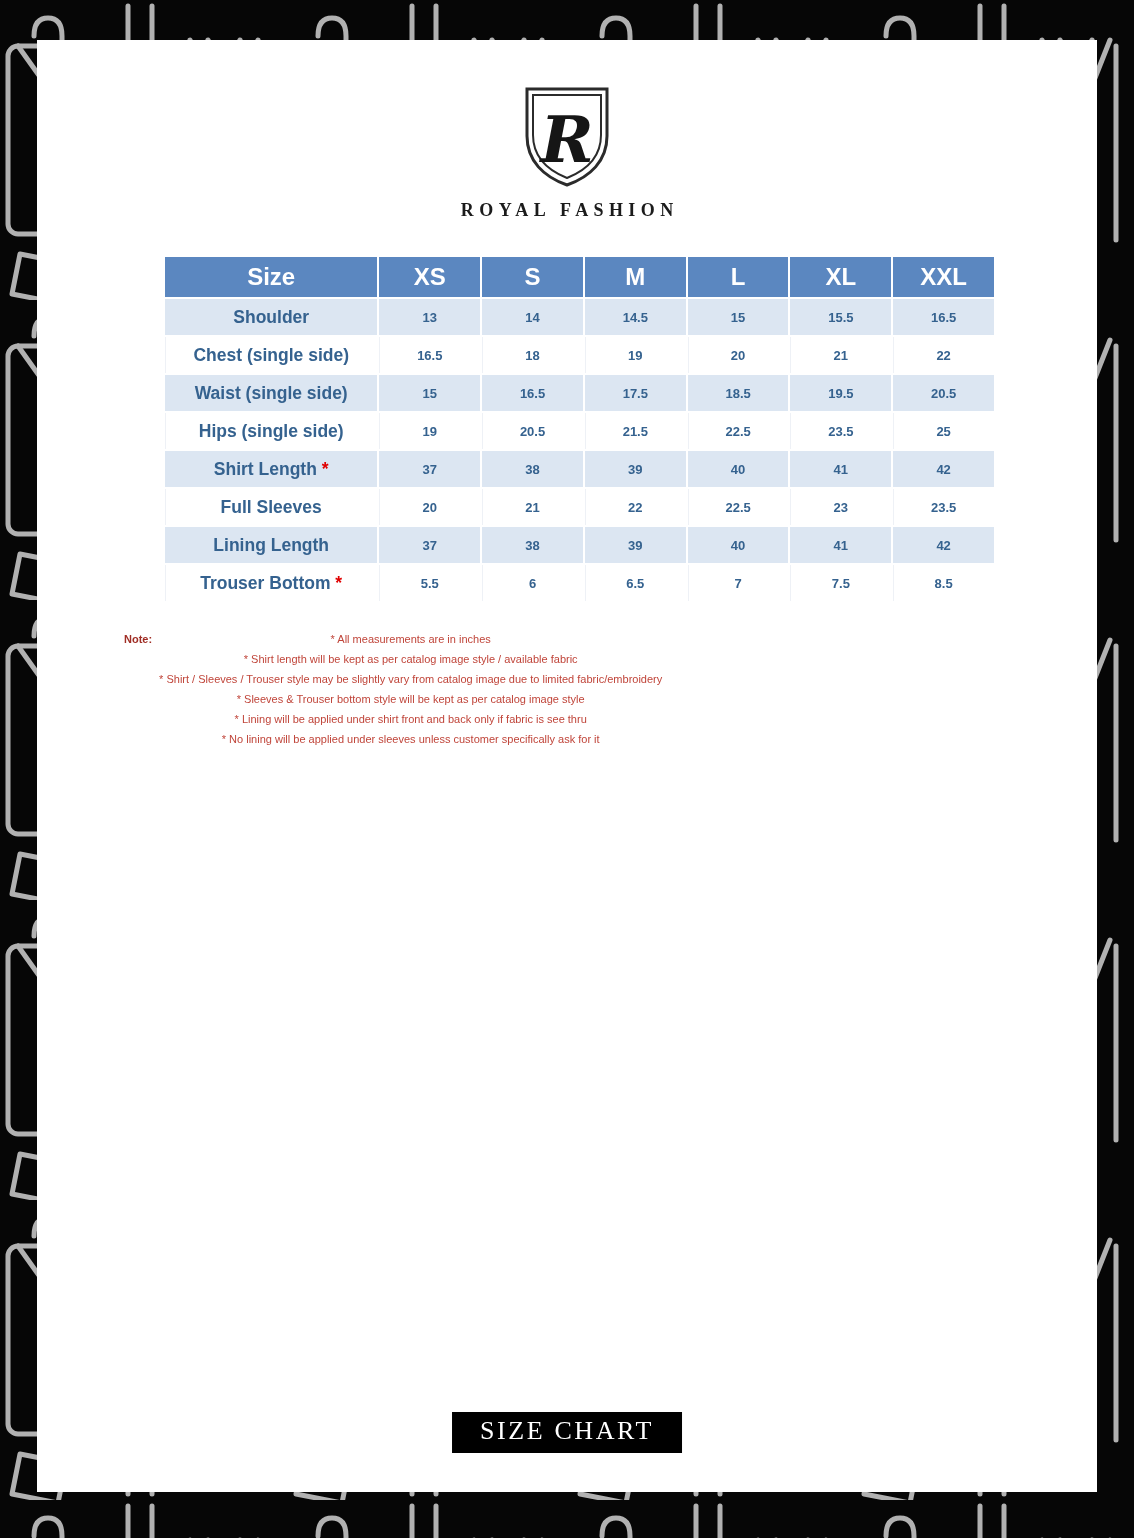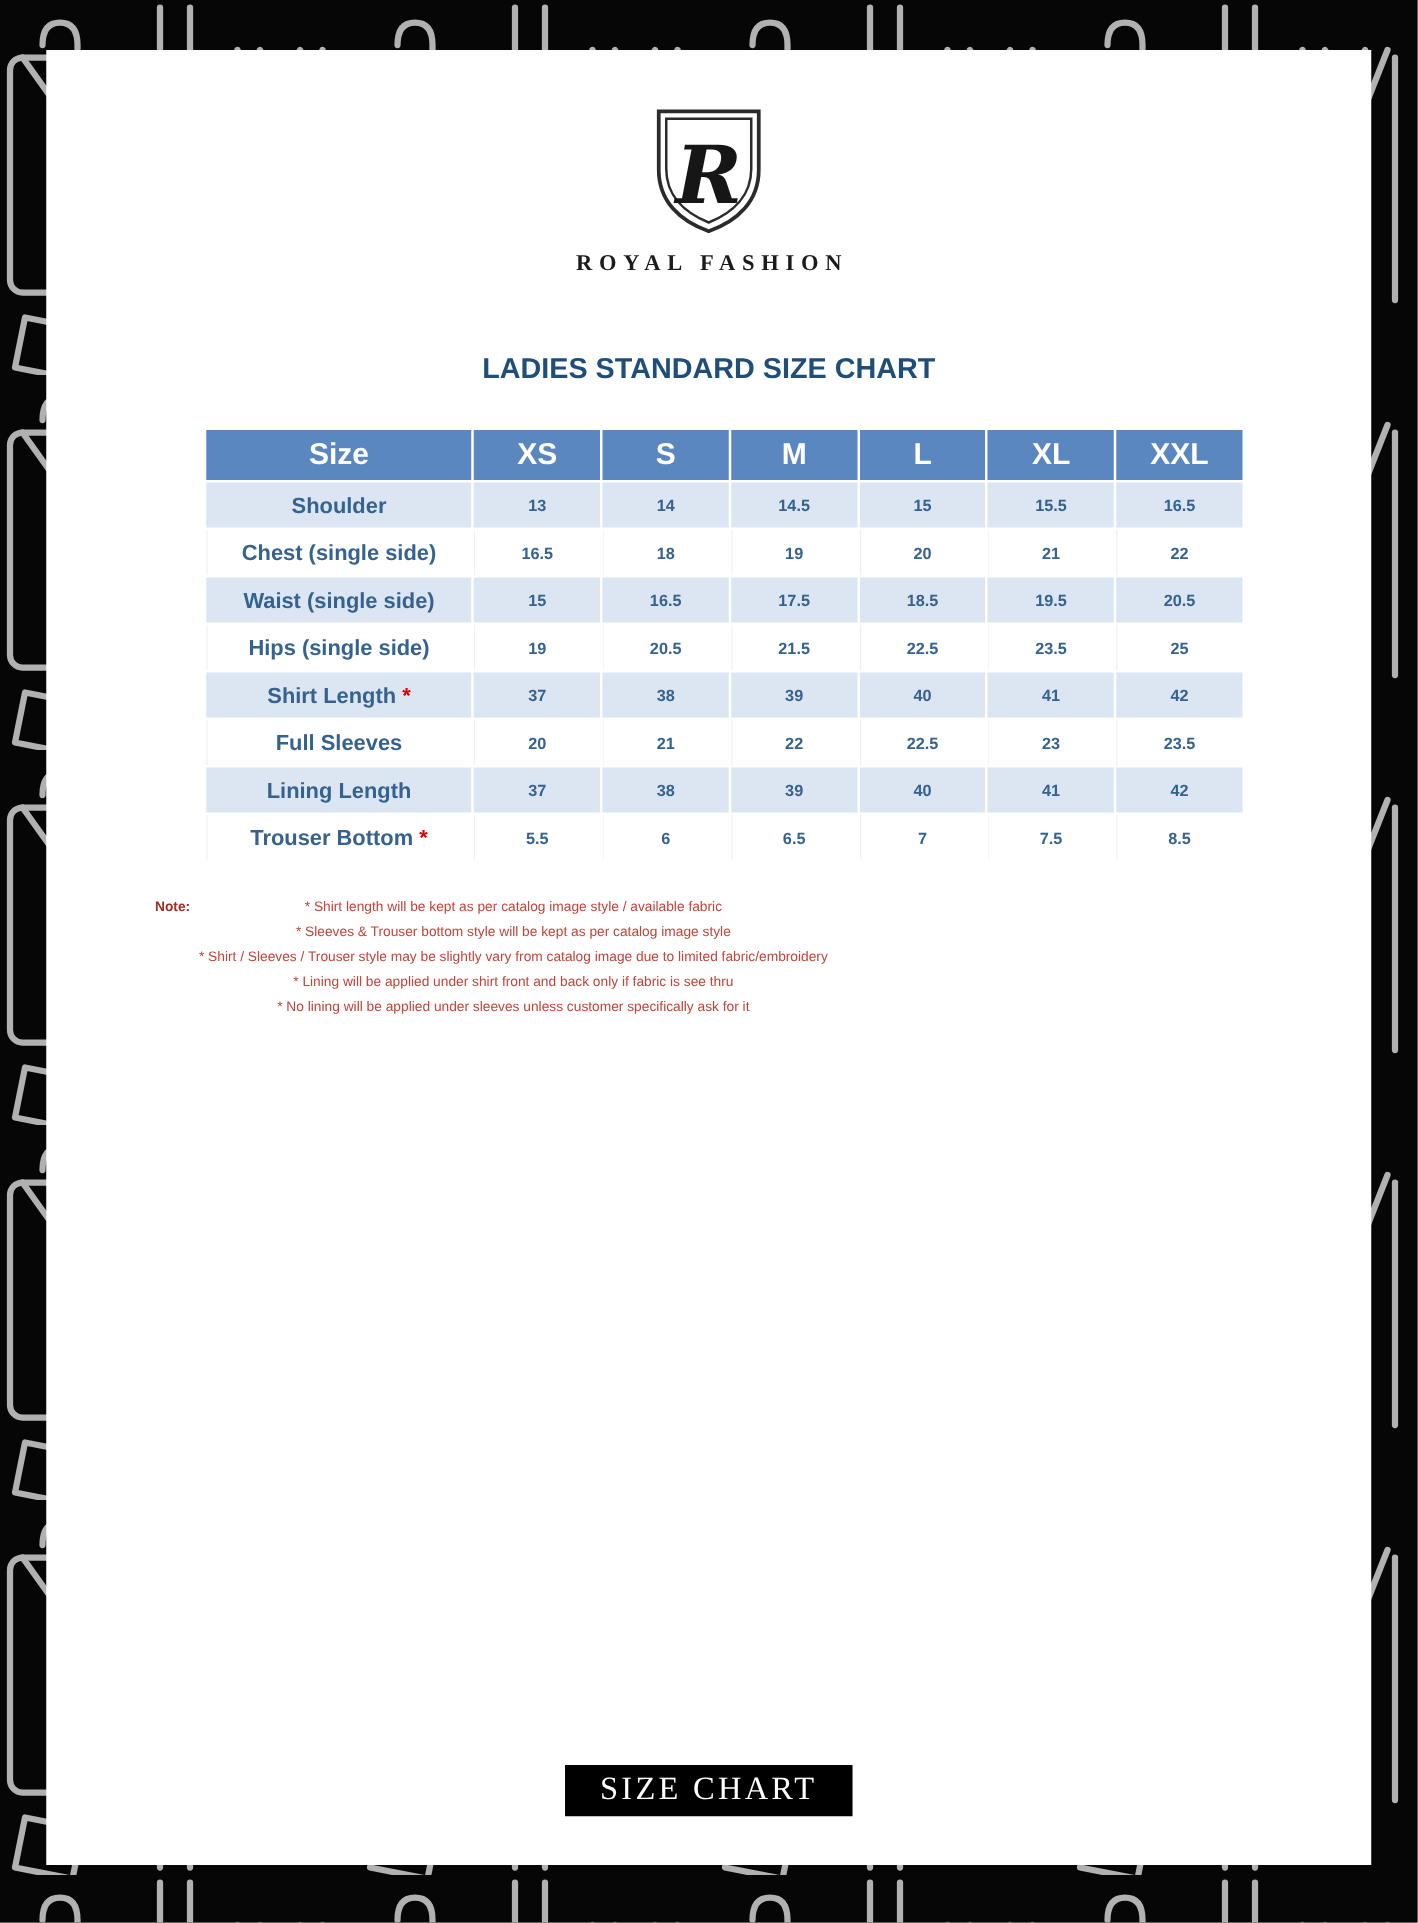--- a/index.html
+++ b/index.html
@@ -110,21 +110,20 @@
   <div class="logo-wrap">
     <svg width="92" height="106" viewBox="0 0 92 106">
       <path d="M6,5 H86 V52 C86,77 69,93 46,101 C23,93 6,77 6,52 Z" fill="#ffffff" stroke="#2b2b2b" stroke-width="3"></path>
       <path d="M12,11 H80 V51 C80,72 66,86 46,94 C26,86 12,72 12,51 Z" fill="none" stroke="#2b2b2b" stroke-width="2"></path>
       <text class="shield-monogram" x="46" y="78" text-anchor="middle" font-size="64" fill="#161616">R</text>
     </svg>
   </div>
 
   <div class="brand">ROYAL FASHION</div>
 
-  <div class="chart-title">LADIES STANDARD SIZE CHART</div>
 
   <table class="size-table">
     <colgroup>
       <col class="label-col">
         <col>
         <col>
         <col>
         <col>
         <col>
         <col>
@@ -212,23 +211,24 @@
           <td>7</td>
           <td>7.5</td>
           <td>8.5</td>
         </tr>
       </tbody>
   </table>
 
   <div class="notes">
     <span class="note-label">Note:</span>
     <div class="note-items">
+        <div class="note-line">* All measurements are in inches</div>
         <div class="note-line">* Shirt length will be kept as per catalog image style / available fabric</div>
+        <div class="note-line">* Shirt / Sleeves / Trouser style may be slightly vary from catalog image due to limited fabric/embroidery</div>
         <div class="note-line">* Sleeves &amp; Trouser bottom style will be kept as per catalog image style</div>
-        <div class="note-line">* Shirt / Sleeves / Trouser style may be slightly vary from catalog image due to limited fabric/embroidery</div>
         <div class="note-line">* Lining will be applied under shirt front and back only if fabric is see thru</div>
         <div class="note-line">* No lining will be applied under sleeves unless customer specifically ask for it</div>
       </div>
   </div>
 
   <div class="banner">SIZE CHART</div>
 
 </div>
 
 </body></html>

